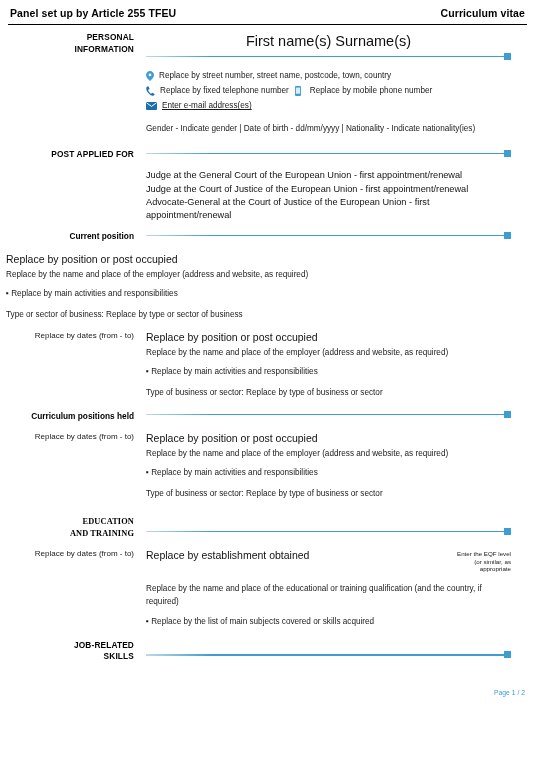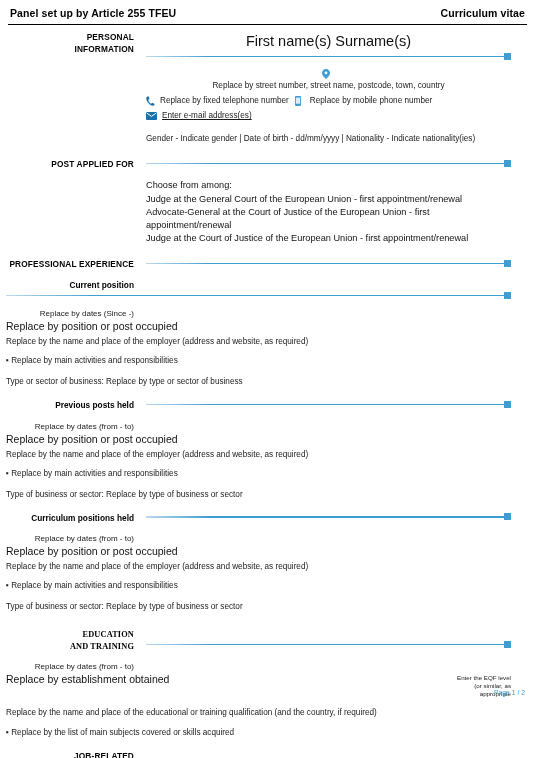--- a/index.html
+++ b/index.html
@@ -88,21 +88,21 @@
   }
   .edu-body { font-size: 8.2px; line-height: 13px; margin-top: 9px; color: #1a1a1a; }
   .edu-bullet { font-size: 8.2px; line-height: 13px; margin-top: 7px; color: #1a1a1a; }
 
   
   .footer {
     position: absolute; right: 10px; bottom: 8px;
     font-size: 6.8px; color: #3f9ed1;
   }
   .mt7 { margin-top: 7px; }
-  .mt9 { margin-top: 9px; flex-direction: column; }
+  .mt9 { margin-top: 9px; }
   .mt12 { margin-top: 12px; }
   .mt14 { margin-top: 14px; }
   .mt16 { margin-top: 16px; font-family: Liberation Serif, serif; }
 </style>
 </head>
 <body>
 
 <div class="page">
 
   <div class="header">
@@ -166,74 +166,48 @@
   <div class="row mt14">
     <div class="lbl-col">
       <div class="section-label">POST APPLIED FOR</div>
     </div>
     <div class="content-col">
       <div class="rule-wrap">
         <div class="rule-line"></div>
         <div class="rule-sq"></div>
       </div>
       <div class="post-block mt12">
-        <div>Choose from among:</div>
         <div>Judge at the General Court of the European Union - first appointment/renewal</div>
+        <div>Judge at the Court of Justice of the European Union - first appointment/renewal</div>
         <div>Advocate-General at the Court of Justice of the European Union - first appointment/renewal</div>
-        <div>Judge at the Court of Justice of the European Union - first appointment/renewal</div>
-      </div>
-    </div>
-  </div>
-
-  <div class="row mt14">
-    <div class="lbl-col">
-      <div class="section-label">PROFESSIONAL EXPERIENCE</div>
-    </div>
-    <div class="content-col">
-      <div class="rule-wrap">
-        <div class="rule-line"></div>
-        <div class="rule-sq"></div>
-      </div>
-    </div>
-  </div>
+      </div>
+    </div>
+  </div>
+
 
   <div class="row mt9">
     <div class="lbl-col">
       <div class="sub-label">Current position</div>
     </div>
     <div class="content-col">
       <div class="rule-wrap">
         <div class="rule-line"></div>
         <div class="rule-sq"></div>
       </div>
     </div>
   </div>
   <div class="row mt9">
-    <div class="lbl-col">
-      <div class="date-label">Replace by dates (Since -)</div>
-    </div>
     <div class="content-col">
       <div class="job-title">Replace by position or post occupied</div>
       <div class="job-sub">Replace by the name and place of the employer (address and website, as required)</div>
       <div class="job-bullet">▪ Replace by main activities and responsibilities</div>
       <div class="job-type">Type or sector of business: Replace by type or sector of business</div>
     </div>
   </div>
 
-  <div class="row mt12">
-    <div class="lbl-col">
-      <div class="sub-label">Previous posts held</div>
-    </div>
-    <div class="content-col">
-      <div class="rule-wrap">
-        <div class="rule-line"></div>
-        <div class="rule-sq"></div>
-      </div>
-    </div>
-  </div>
   <div class="row mt9">
     <div class="lbl-col">
       <div class="date-label">Replace by dates (from - to)</div>
     </div>
     <div class="content-col">
       <div class="job-title">Replace by position or post occupied</div>
       <div class="job-sub">Replace by the name and place of the employer (address and website, as required)</div>
       <div class="job-bullet">▪ Replace by main activities and responsibilities</div>
       <div class="job-type">Type of business or sector: Replace by type of business or sector</div>
     </div>

